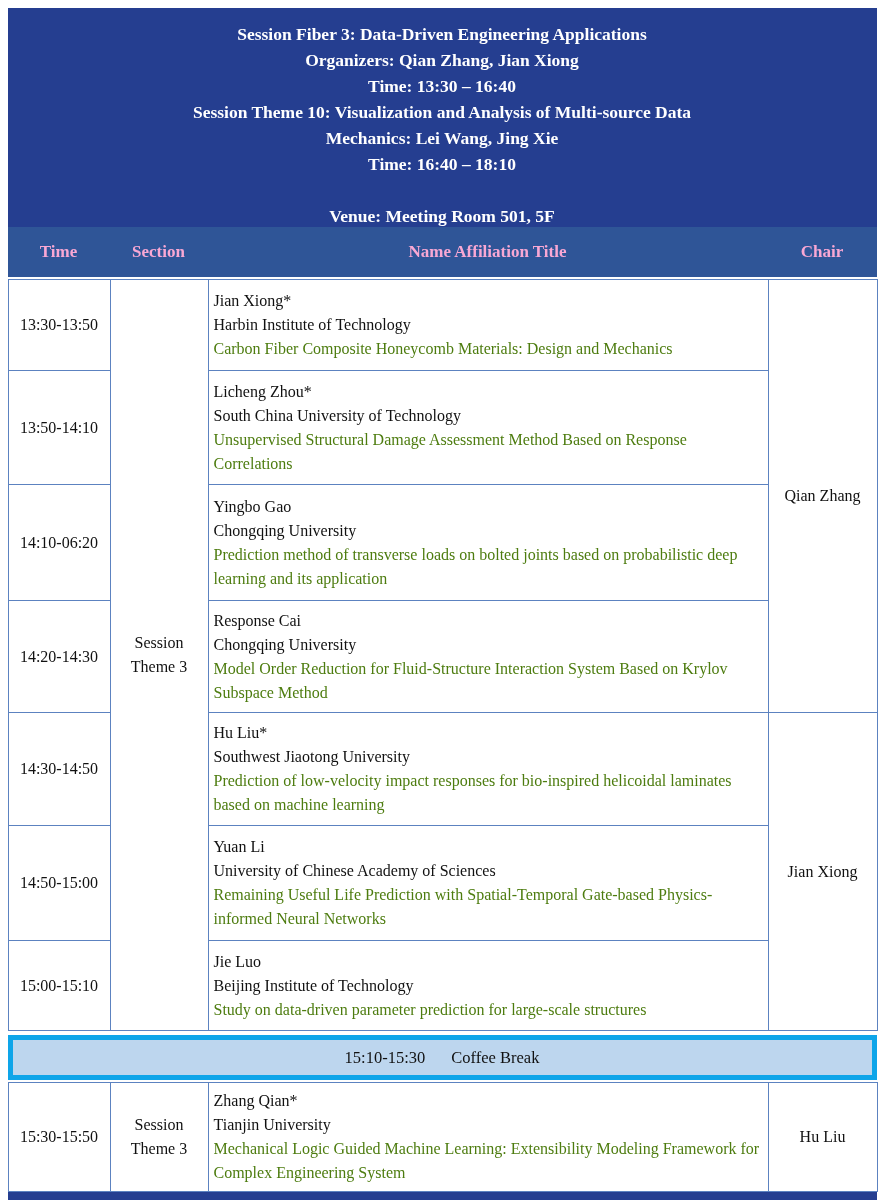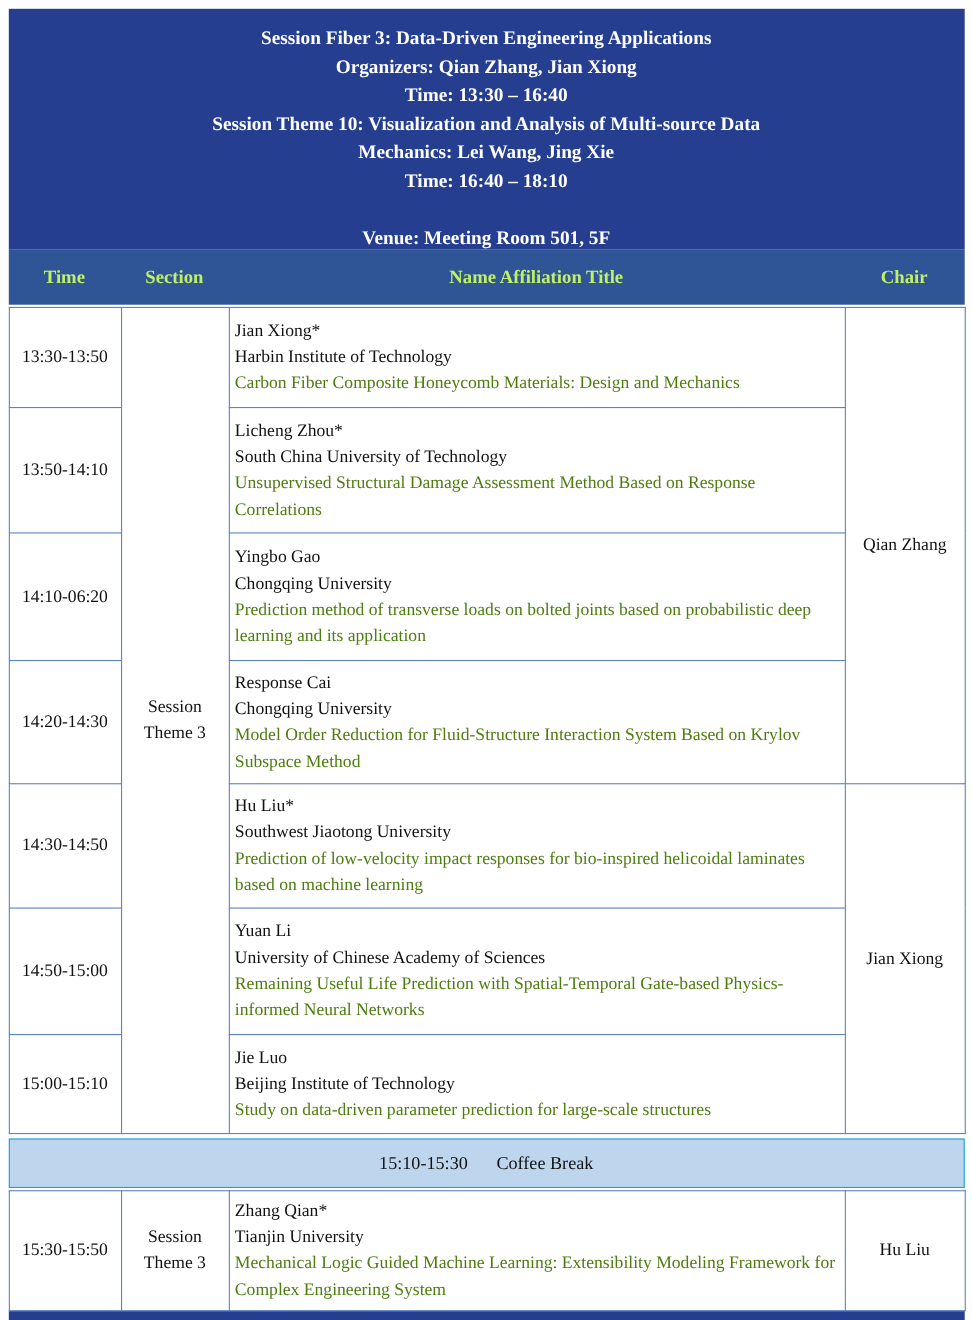--- a/index.html
+++ b/index.html
@@ -29,21 +29,21 @@
     font-size: 17.5px;
     line-height: 26px;
   }
   .session-header .venue-line {
     margin-top: 26px; 
   }
 
   
   .col-band {
     background: #2F5597;
-    color: #bef264;
+    color: #f9a8d4;
     height: 50px;
     display: flex;
     align-items: center;
     font-weight: bold;
     font-size: 17px;
   }
   .col-band .col { text-align: center; box-sizing: border-box; }
   .col-time    { width: 102px; }
   .col-section { width: 98px;  }
   .col-name    { width: 560px; }
@@ -89,21 +89,21 @@
   tr.h115 { height: 115px; }
   tr.h90  { height: 90px;  }
   tr.h109 { height: 109px; }
 
   
   .coffee-break {
     margin-top: 4px;
     height: 45px;
     box-sizing: border-box;
     background: #BDD6EE;
-    border: 1px solid #0ea5e9;
+    border: 5px solid #0ea5e9;
     display: flex;
     align-items: center;
     justify-content: center;
     font-size: 16.5px;
     color: #111111;
   }
   .coffee-break .gap { display: inline-block; width: 26px; }
 
   .second-table { margin-top: 4px; }
 

